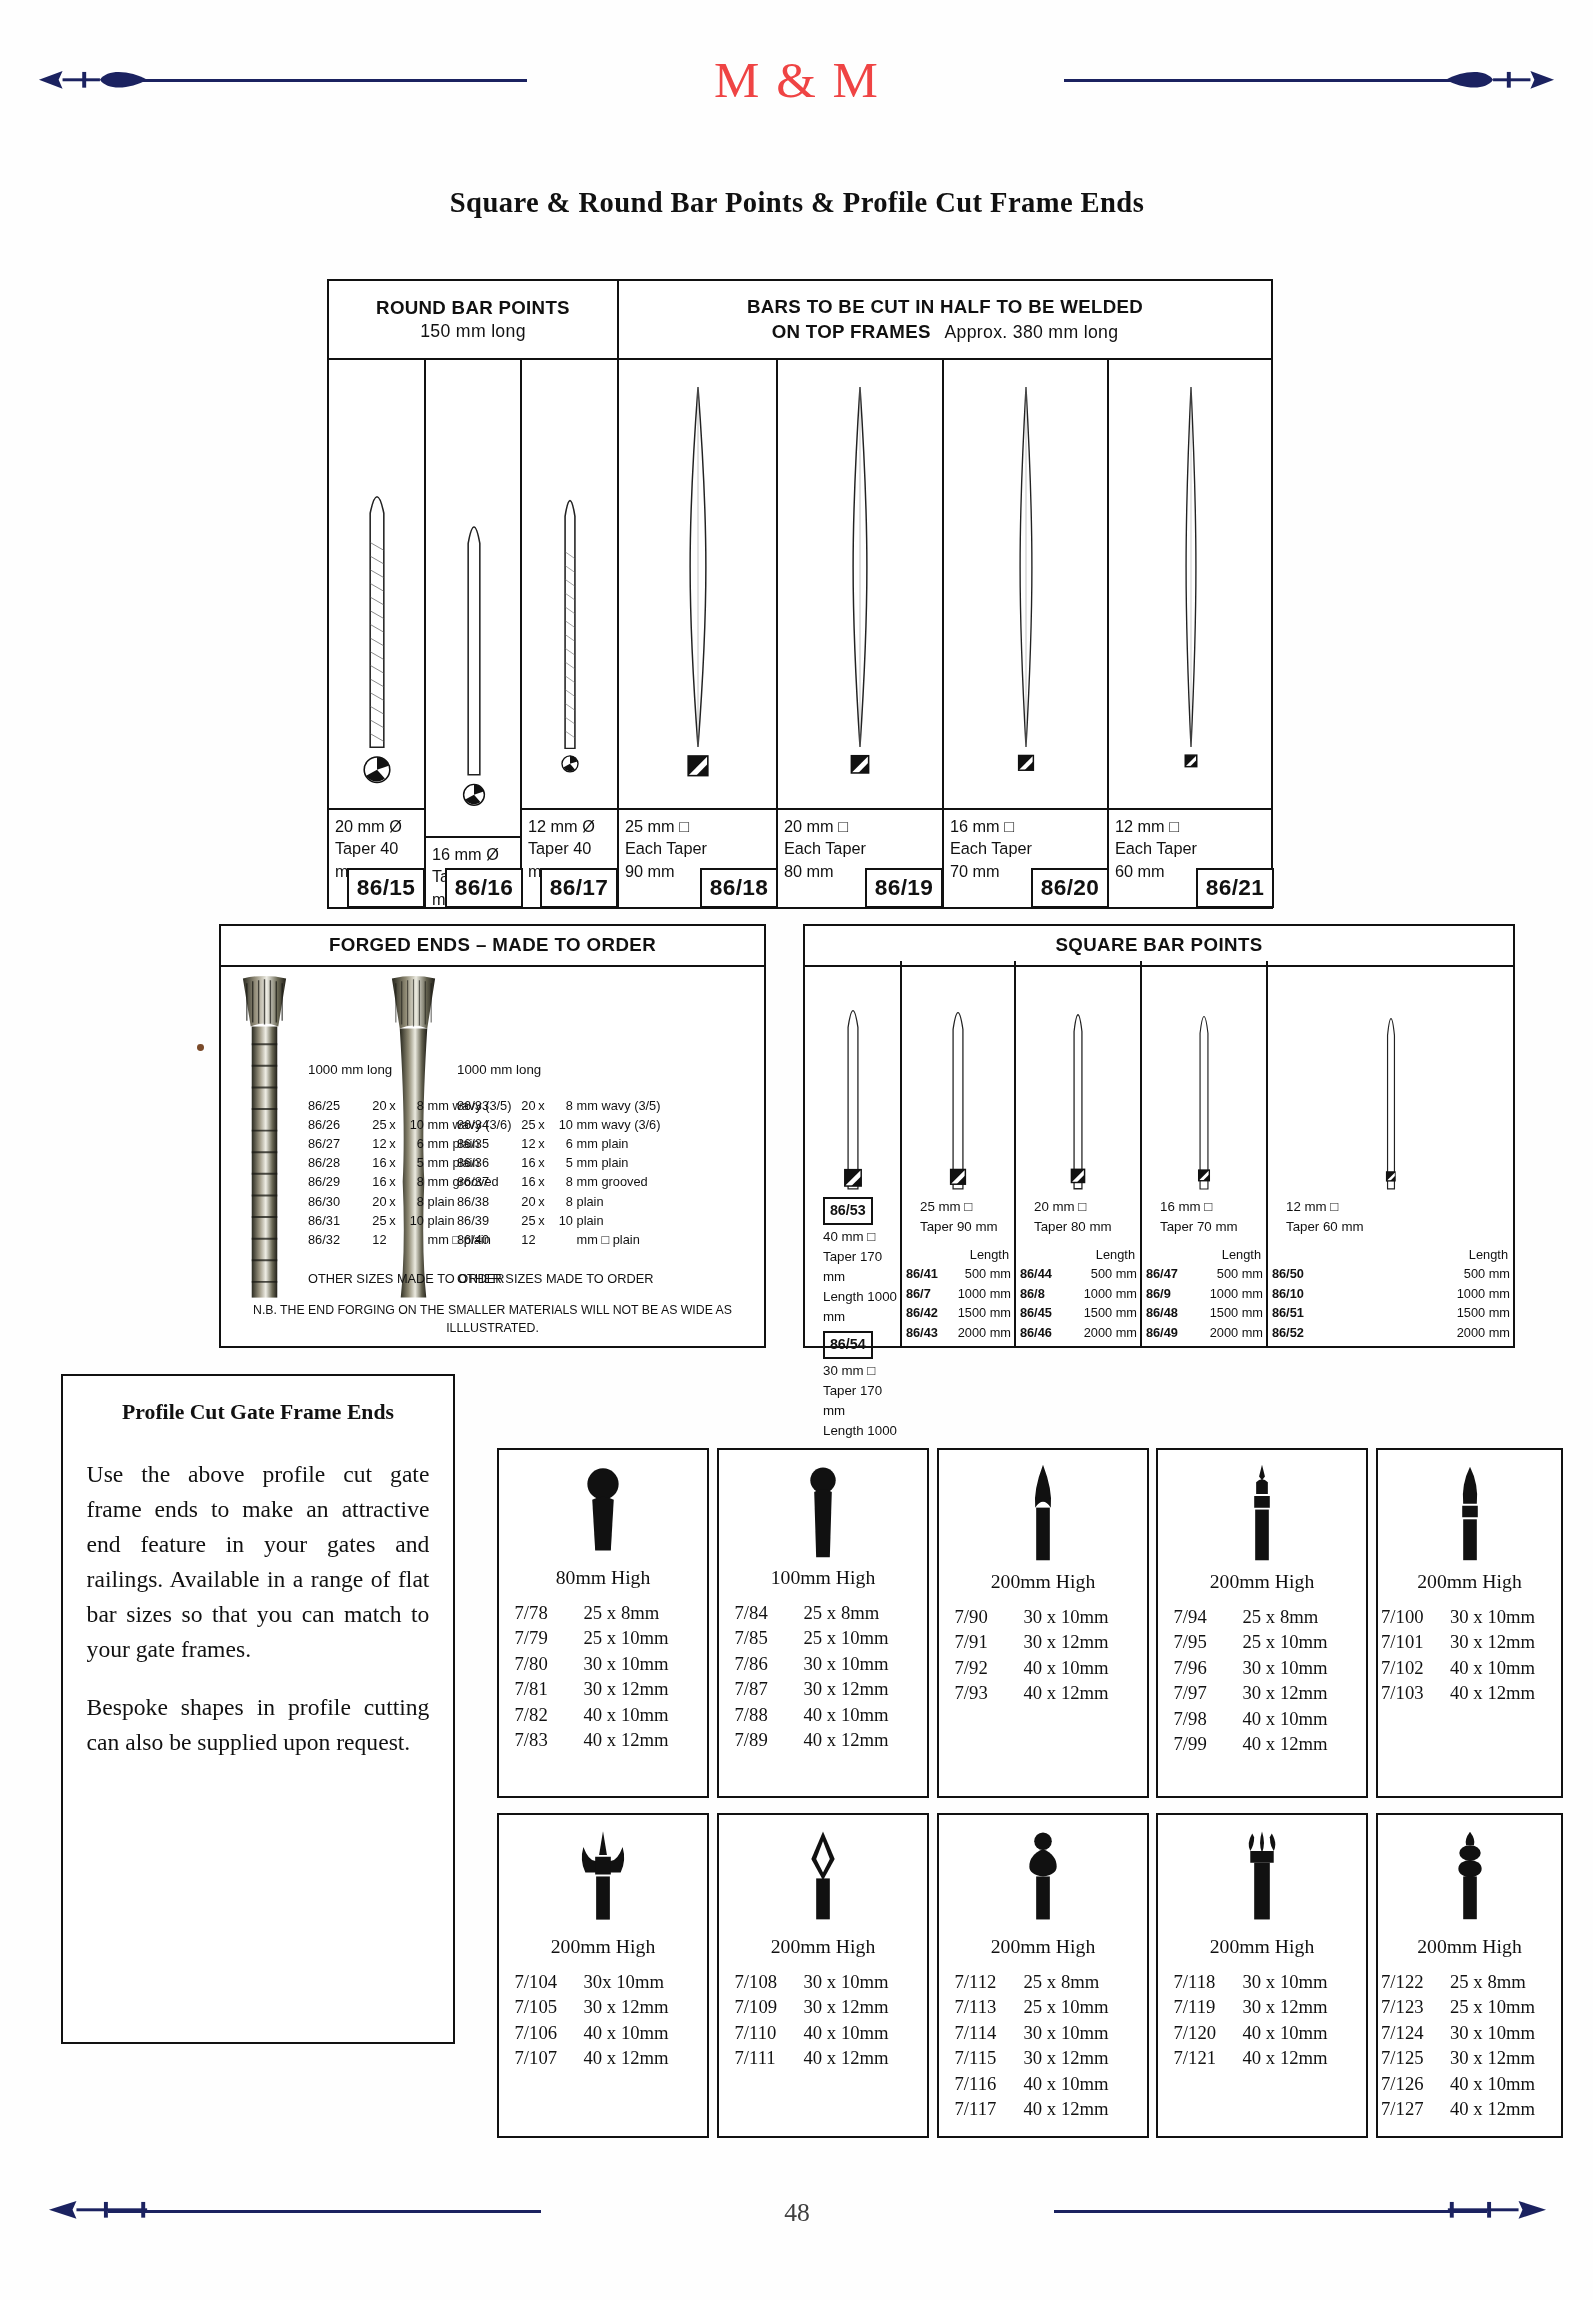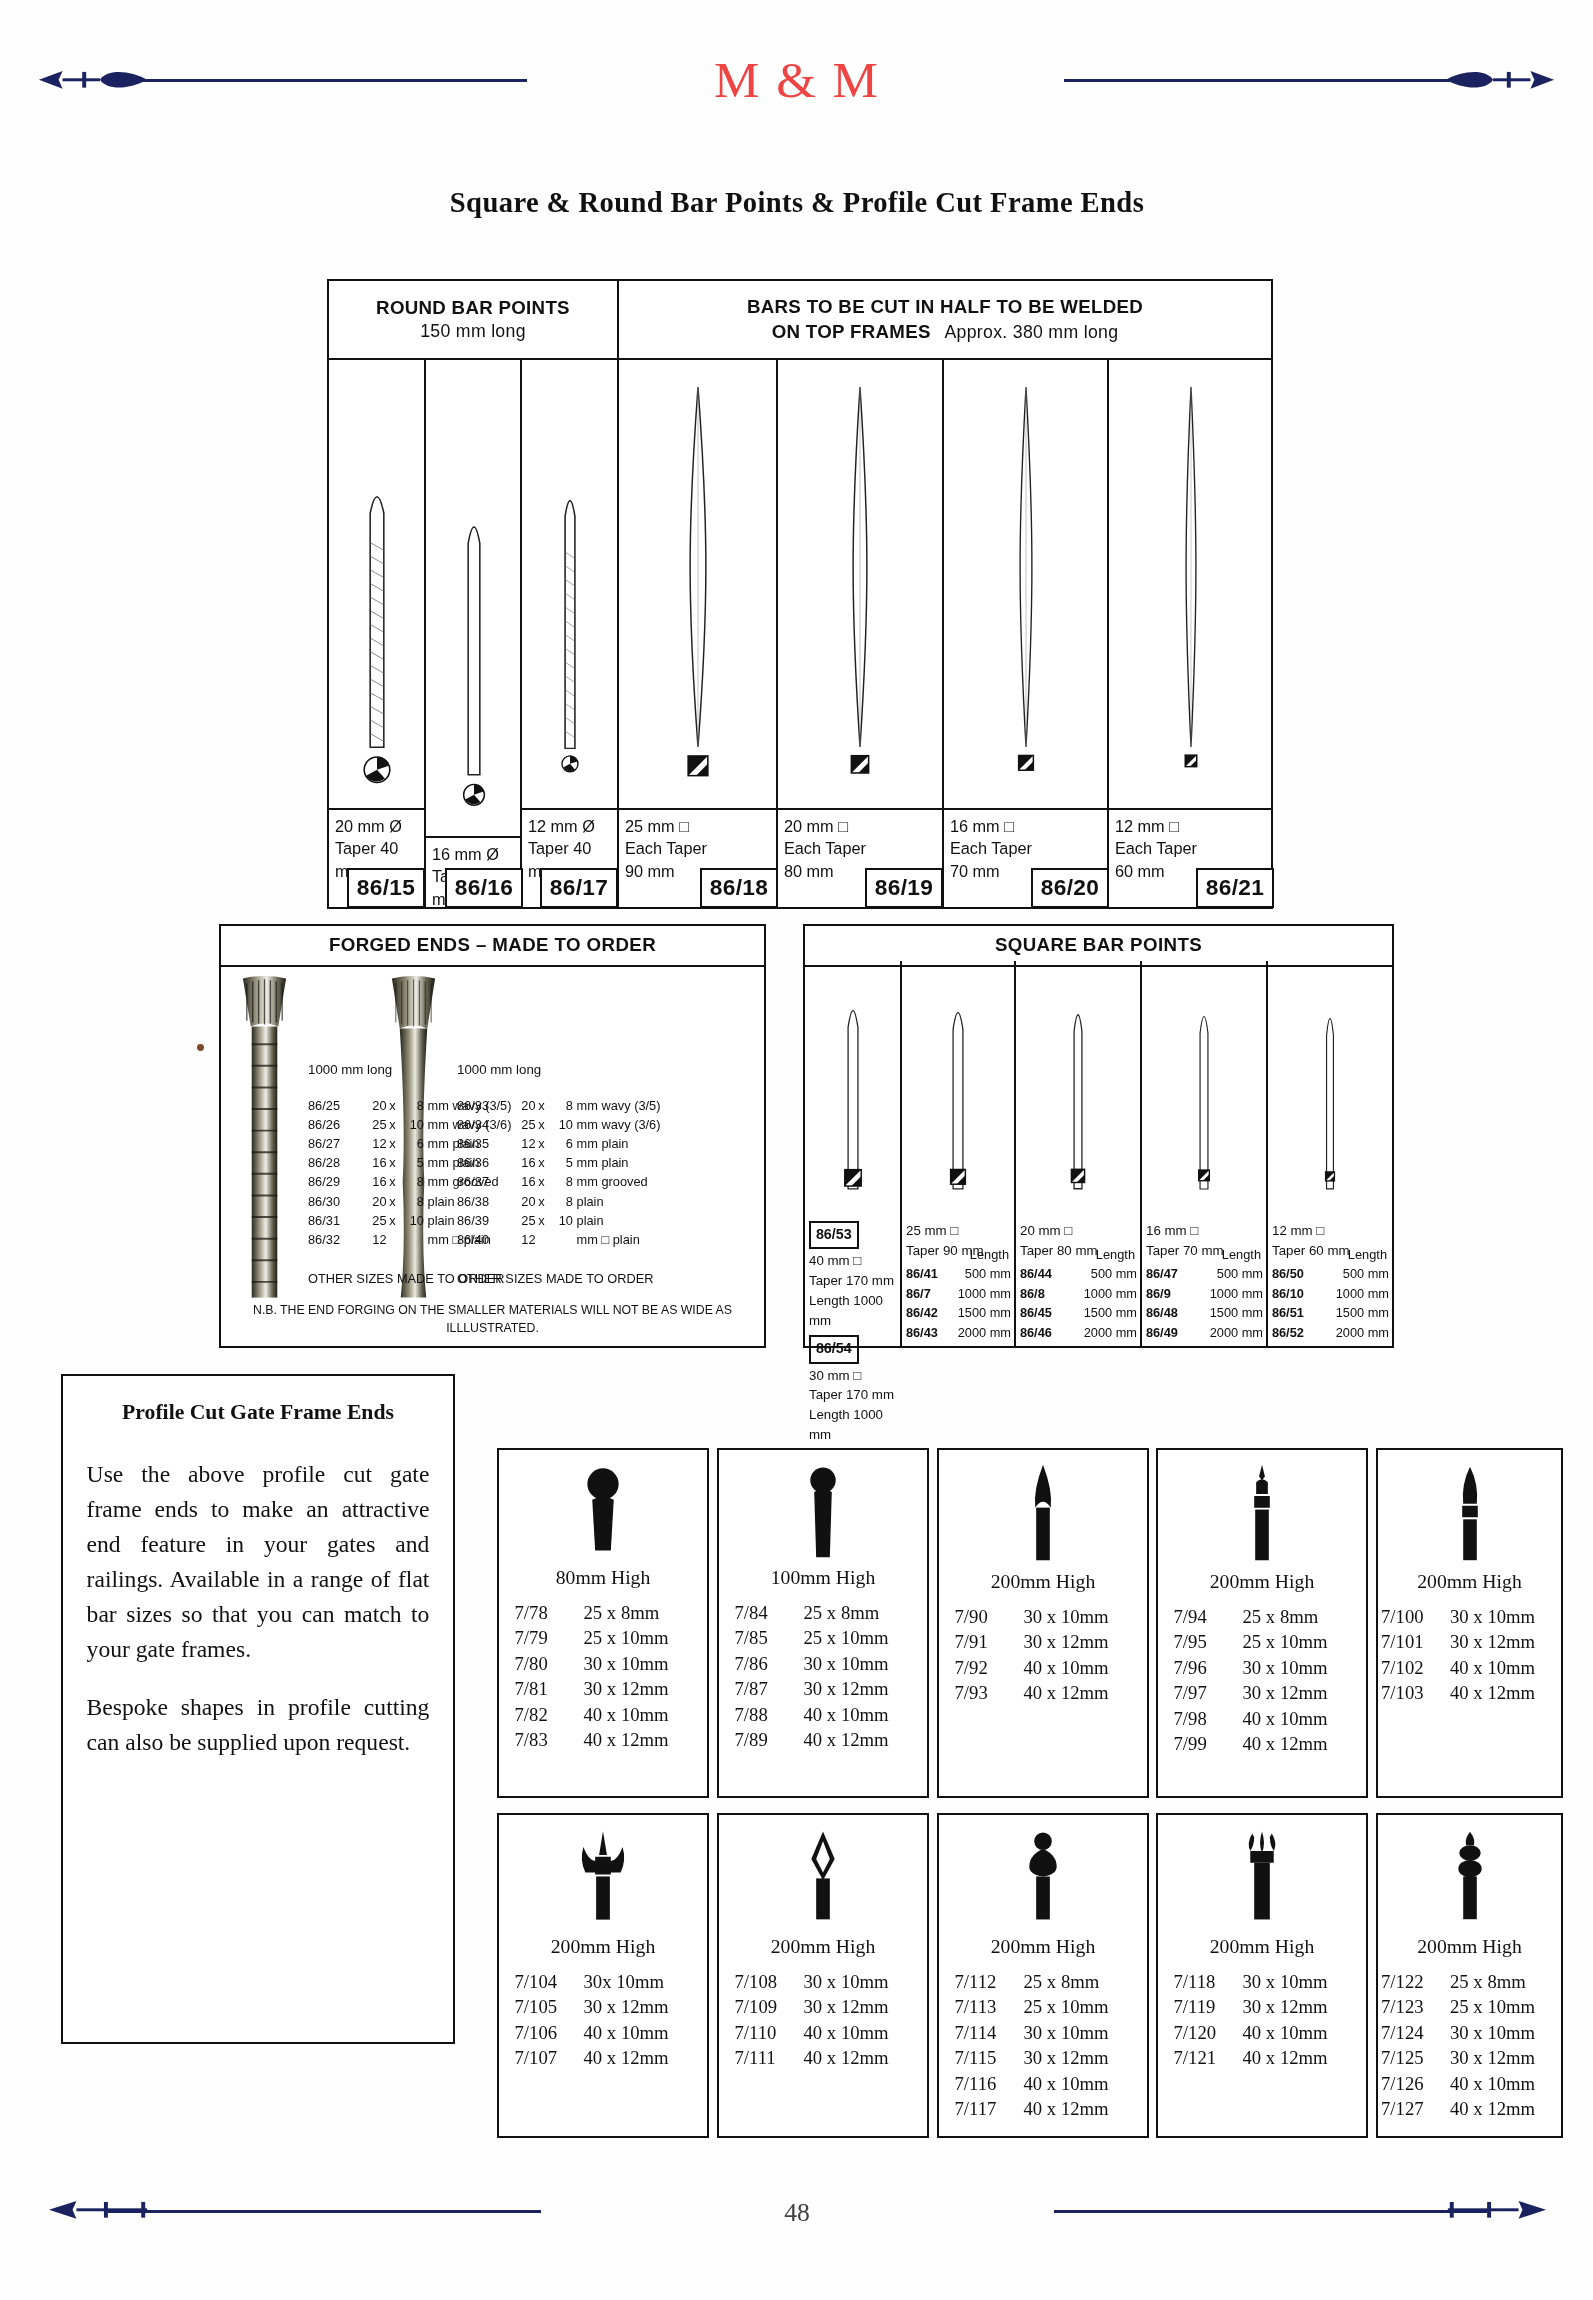--- a/index.html
+++ b/index.html
@@ -81,27 +81,27 @@
   .frow .d2 { display:inline-block; width:11.8px; text-align:center; }
   .frow .d3 { display:inline-block; width:25.6px; text-align:right; }
   .fother { margin-top:19.7px; font-size:12.8px; line-height:1.5; }
   .nb {
     position:absolute; left:0; right:0; bottom:7.9px; text-align:center;
     font-size:12.3px; line-height:1.45; padding:0 13.8px;
   }
   .dot { position:absolute; left:197px; top:1044px; width:6.9px; height:6.9px; border-radius:50%; background:#7a4a2a; }
 
   
-  #sqbar { left:803px; top:924px; width:591px; height:424px; }
+  #sqbar { left:803px; top:924px; width:712px; height:424px; }
   .sq-body { position:absolute; left:0; right:0; top:35px; bottom:0; }
   .sq-col { position:absolute; top:0; bottom:0; border-left:2px solid #111; }
   .sq-art { position:absolute; left:0; right:0; top:0; height:234px; }
   .sq-art svg { position:absolute; left:50%; transform:translateX(-50%); bottom:3.9px; }
   .sq-xsec { position:absolute; left:50%; transform:translateX(-50%); top:207px; }
-  .sq-cap { position:absolute; left:4px; top:236px; font-size:13.3px; line-height:1.5;margin-top:24px; }
+  .sq-cap { position:absolute; left:18px; top:236px; font-size:13.3px; line-height:1.5; }
   .sq-codebox { display:inline-block; border:2px solid #111; font-weight:bold; font-size:14.3px; padding:1px 4.9px 2px; margin-bottom:2px; }
   .sq-len { position:absolute; left:3.9px; right:3px; bottom:3.9px; font-size:12.8px; line-height:1.52; }
   .sq-len .lh { text-align:right; padding-right:2px; }
   .sq-len .lrow { display:flex; justify-content:space-between; white-space:nowrap; }
   .sq-len .lrow b { font-weight:bold; }
 
   
   #profile-text { left:61px; top:1374px; width:394px; height:670px; }
   .pt-title {
     position:absolute; left:0; right:0; top:23.6px; text-align:center;

